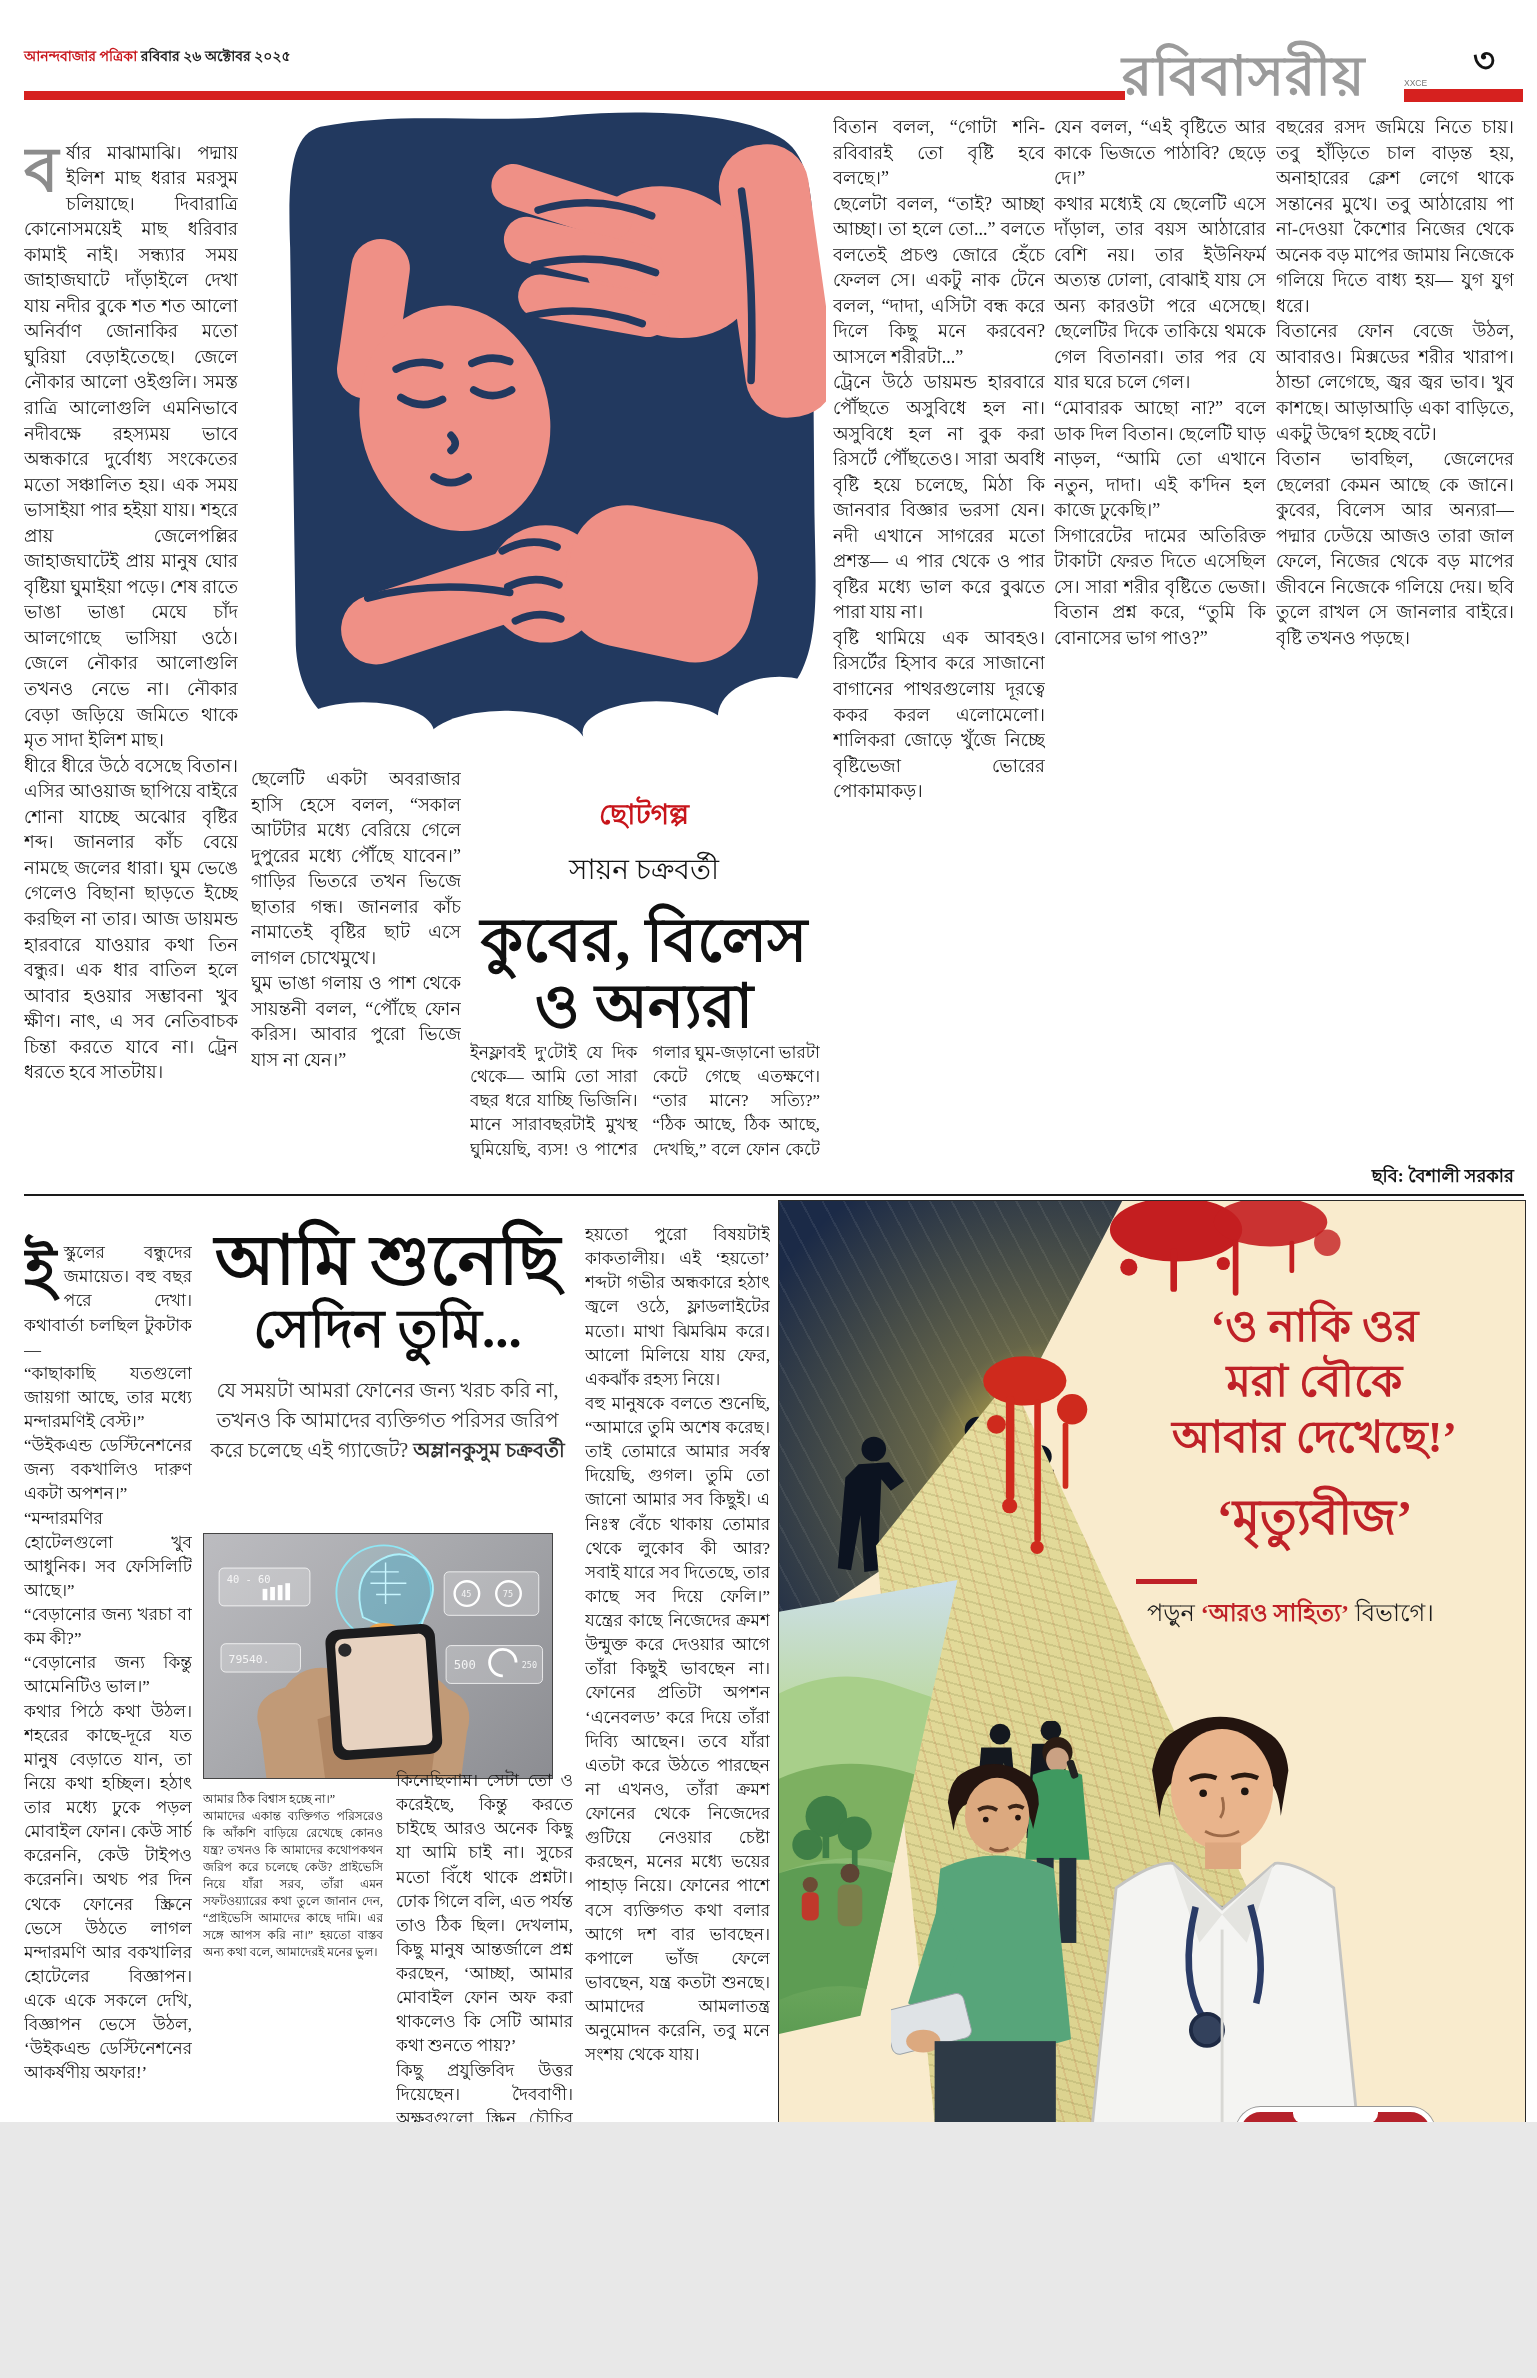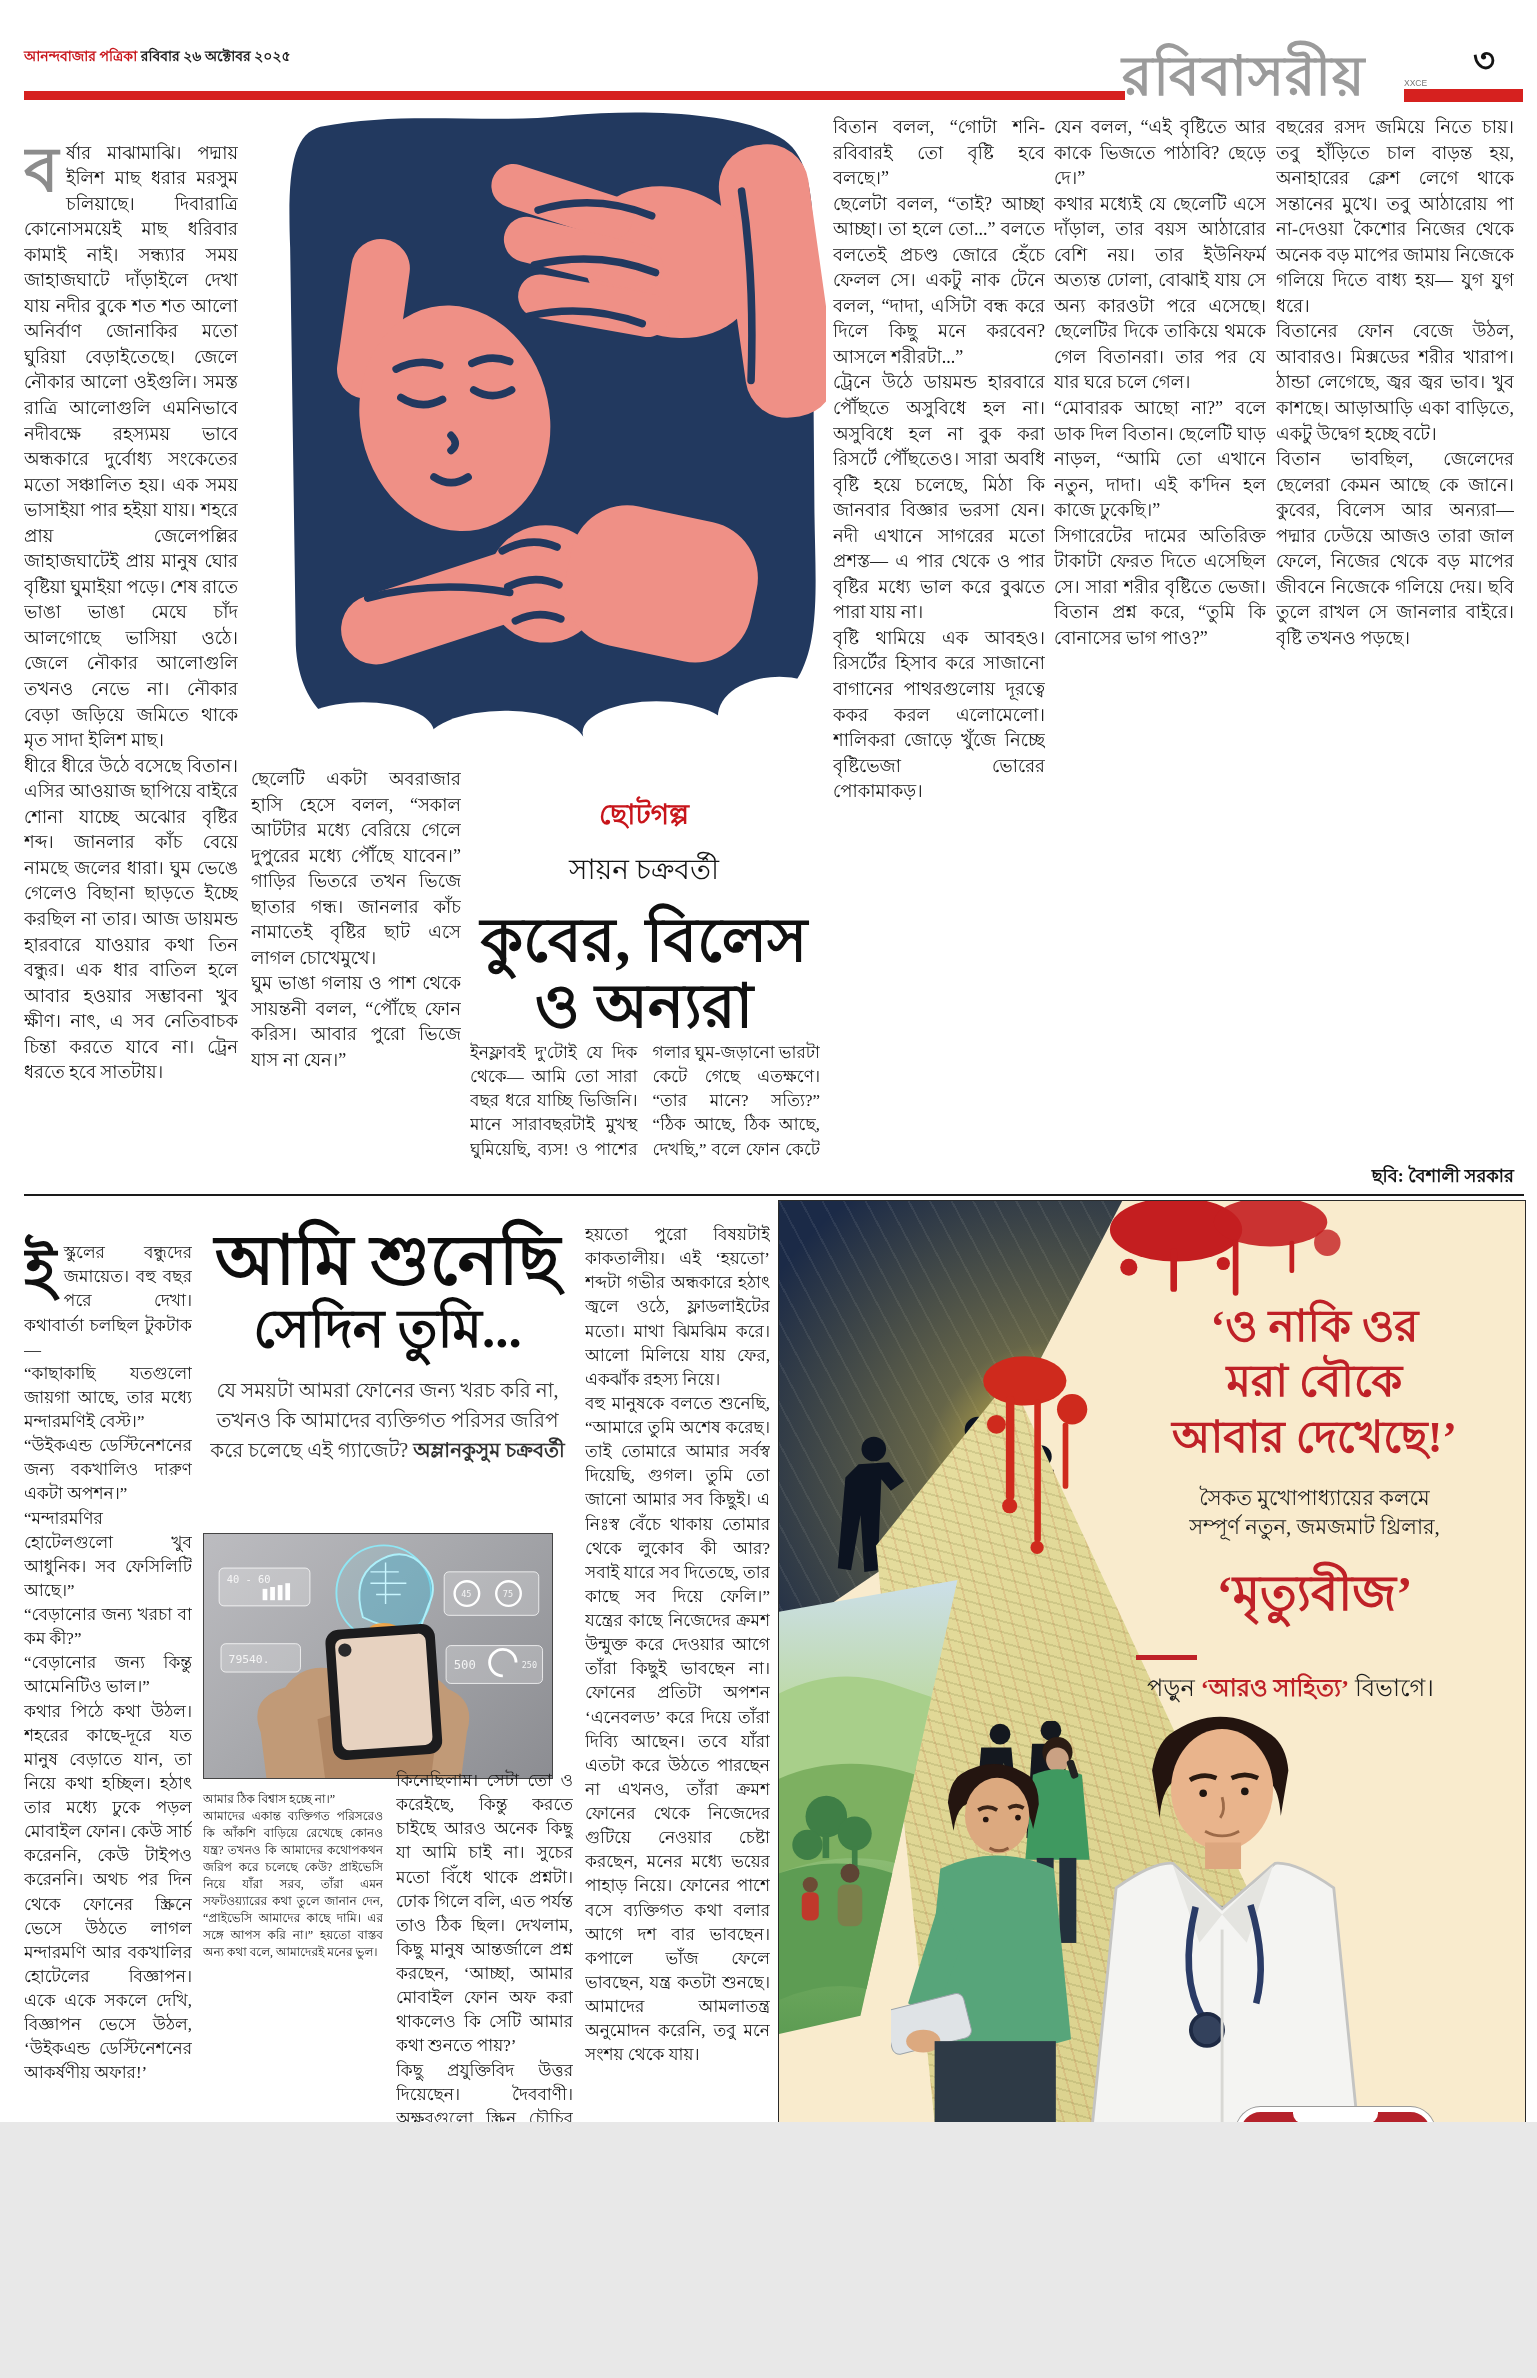--- a/index.html
+++ b/index.html
@@ -300,24 +300,20 @@
         <path d="M116,182 l52,52 -24,30 Z M222,182 l-54,52 26,30 Z" fill="#e4e4e0"></path>
         <path d="M140,226 q-18,74 8,118 M198,224 q18,60 6,104" stroke="#2a3b66" stroke-width="7" fill="none"></path>
         <circle cx="152" cy="356" r="17" fill="#33415c" stroke="#1e2a44" stroke-width="4"></circle>
         <line x1="168" y1="250" x2="168" y2="460" stroke="#d8d8d4" stroke-width="3"></line>
       </svg>
 
       <div class="ad-text">
         <div class="ad-headline">‘ও নাকি ওর</div>
         <div class="ad-headline">মরা বৌকে</div>
         <div class="ad-headline">আবার দেখেছে!’</div>
-        <div class="ad-sub">
-          <div>সৈকত মুখোপাধ্যায়ের কলমে</div>
-          <div>সম্পূর্ণ নতুন, জমজমাট থ্রিলার,</div>
-        </div>
         <div class="ad-book">‘মৃত্যুবীজ’</div>
         <div class="ad-dash"></div>
         <div class="ad-read">
           <span>পড়ুন </span><span class="red" style="font-weight:bold;color:#bf2127;">‘আরও সাহিত্য’</span><span> বিভাগে।</span>
         </div>
       </div>
     </div>
 
     <div class="strip">
       <div class="install">ইনস্টল করে সাবস্ক্রিপশন করলেই আপনার জন্য থাকছে বাঙালি সংস্কৃতির বিশাল সম্ভার।</div>

